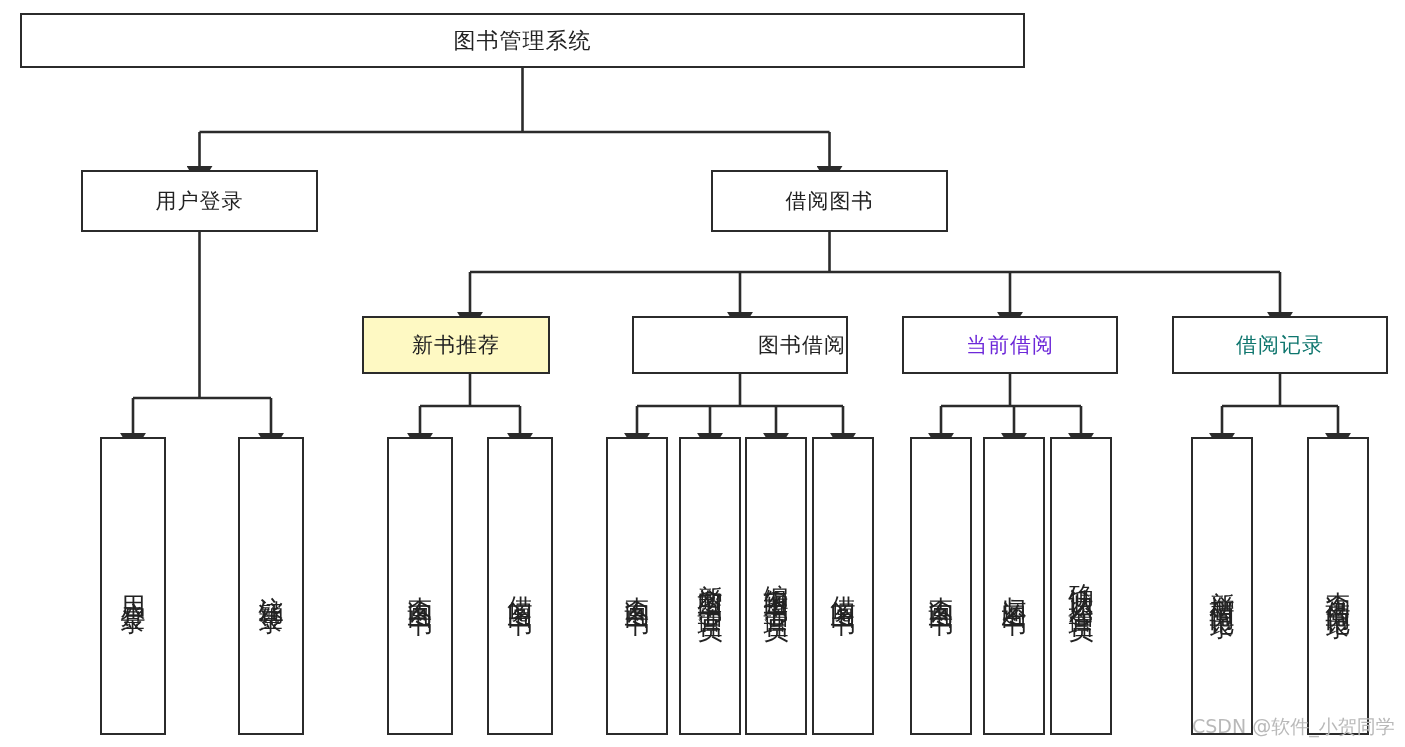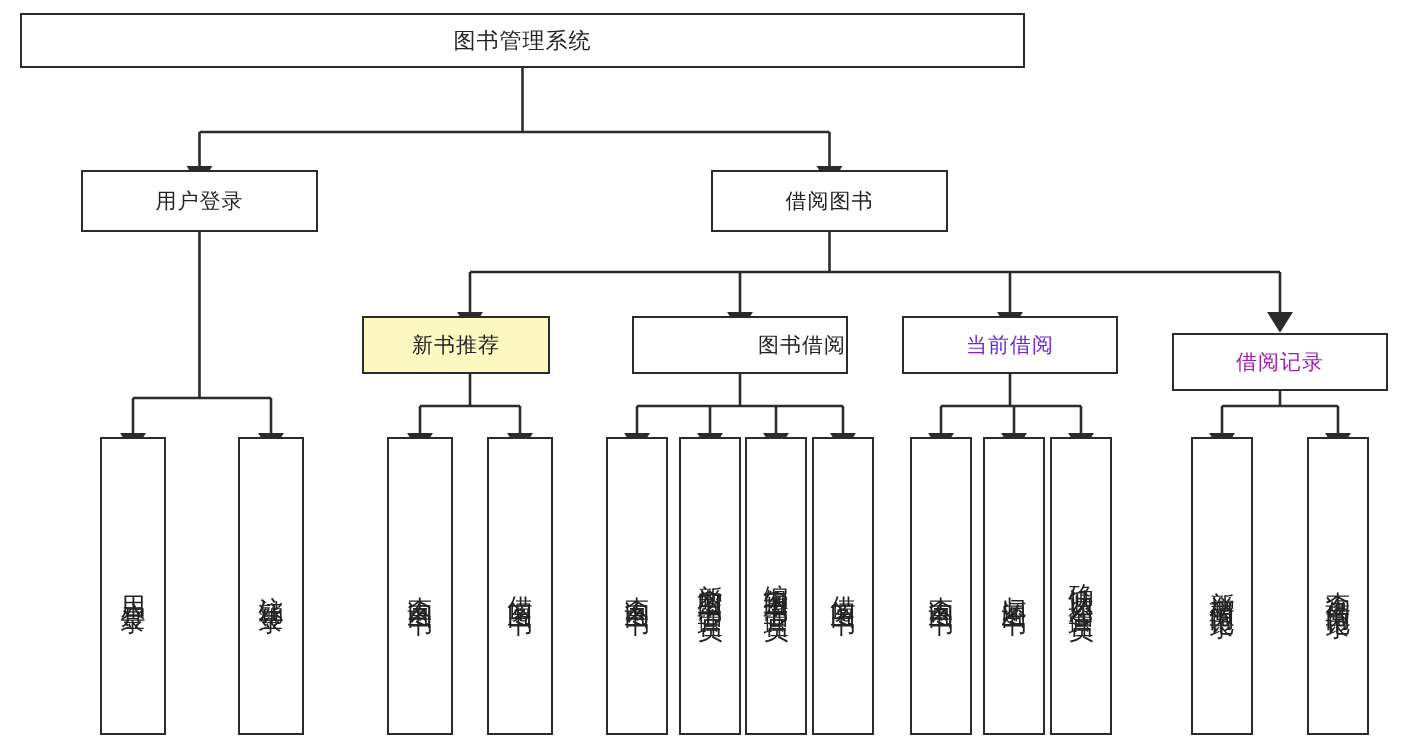--- a/index.html
+++ b/index.html
@@ -137,21 +137,21 @@
       </div>
       <div class="node horiz" style="left: 362px; top: 316px; width: 188px; height: 58px; border-color: rgb(43, 43, 43); background: #fef9c3; color: rgb(34, 34, 34);">
         <span class="label">新书推荐</span>
       </div>
       <div class="node horiz" style="left: 632px; top: 316px; width: 216px; height: 58px; border-color: rgb(43, 43, 43); background: rgb(255, 255, 255); color: rgb(34, 34, 34); justify-content: flex-end;">
         <span class="label">图书借阅</span>
       </div>
       <div class="node horiz" style="left: 902px; top: 316px; width: 216px; height: 58px; border-color: rgb(43, 43, 43); background: rgb(255, 255, 255); color: #6d28d9;">
         <span class="label">当前借阅</span>
       </div>
-      <div class="node horiz" style="left: 1172px; top: 333px; width: 216px; height: 58px; border-color: rgb(43, 43, 43); background: rgb(255, 255, 255); color: #a21caf;">
+      <div class="node horiz" style="left: 1172px; top: 316px; width: 216px; height: 58px; border-color: rgb(43, 43, 43); background: rgb(255, 255, 255); color: #0f766e;">
         <span class="label">借阅记录</span>
       </div>
       <div class="node vert" style="left: 100px; top: 437px; width: 66px; height: 298px; border-color: rgb(43, 43, 43); background: rgb(255, 255, 255); color: rgb(34, 34, 34);">
         <span class="label">用户登录</span>
       </div>
       <div class="node vert" style="left: 238px; top: 437px; width: 66px; height: 298px; border-color: rgb(43, 43, 43); background: rgb(255, 255, 255); color: rgb(34, 34, 34);">
         <span class="label">注销登录</span>
       </div>
       <div class="node vert" style="left: 387px; top: 437px; width: 66px; height: 298px; border-color: rgb(43, 43, 43); background: rgb(255, 255, 255); color: rgb(34, 34, 34);">
         <span class="label">查询图书</span>
@@ -181,13 +181,14 @@
         <span class="label">确认归还（管理员）</span>
       </div>
       <div class="node vert" style="left: 1191px; top: 437px; width: 62px; height: 298px; border-color: rgb(43, 43, 43); background: rgb(255, 255, 255); color: rgb(34, 34, 34);">
         <span class="label">新增借阅记录</span>
       </div>
       <div class="node vert" style="left: 1307px; top: 437px; width: 62px; height: 298px; border-color: rgb(43, 43, 43); background: rgb(255, 255, 255); color: rgb(34, 34, 34);">
         <span class="label">查询借阅记录</span>
       </div>
     </div>
 
+  <div class="watermark" style="left:1192px; top:714px;">CSDN @软件_小贺同学</div>
 </div>
 
 </body></html>

